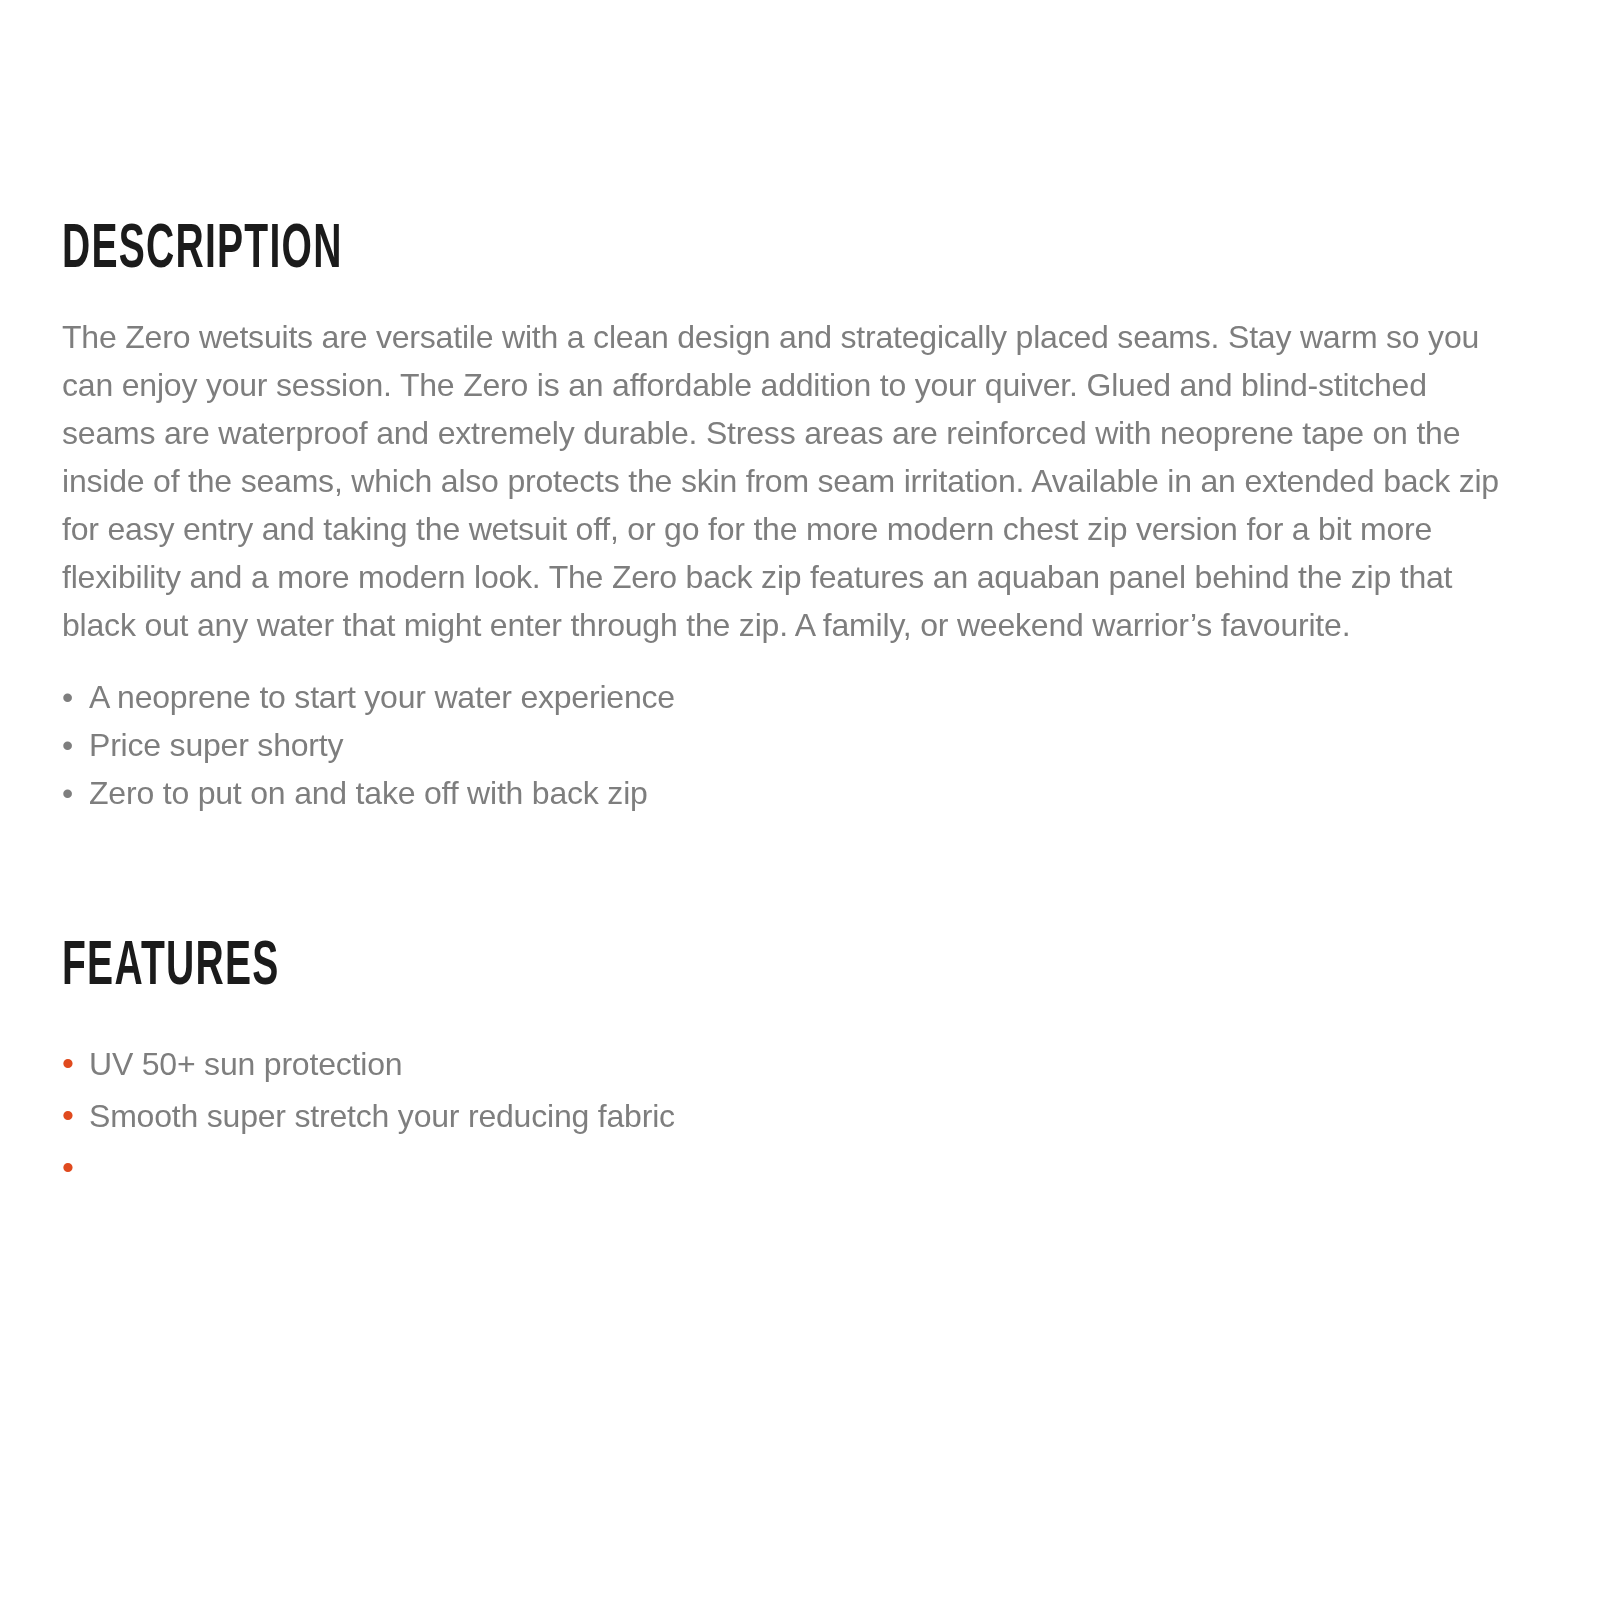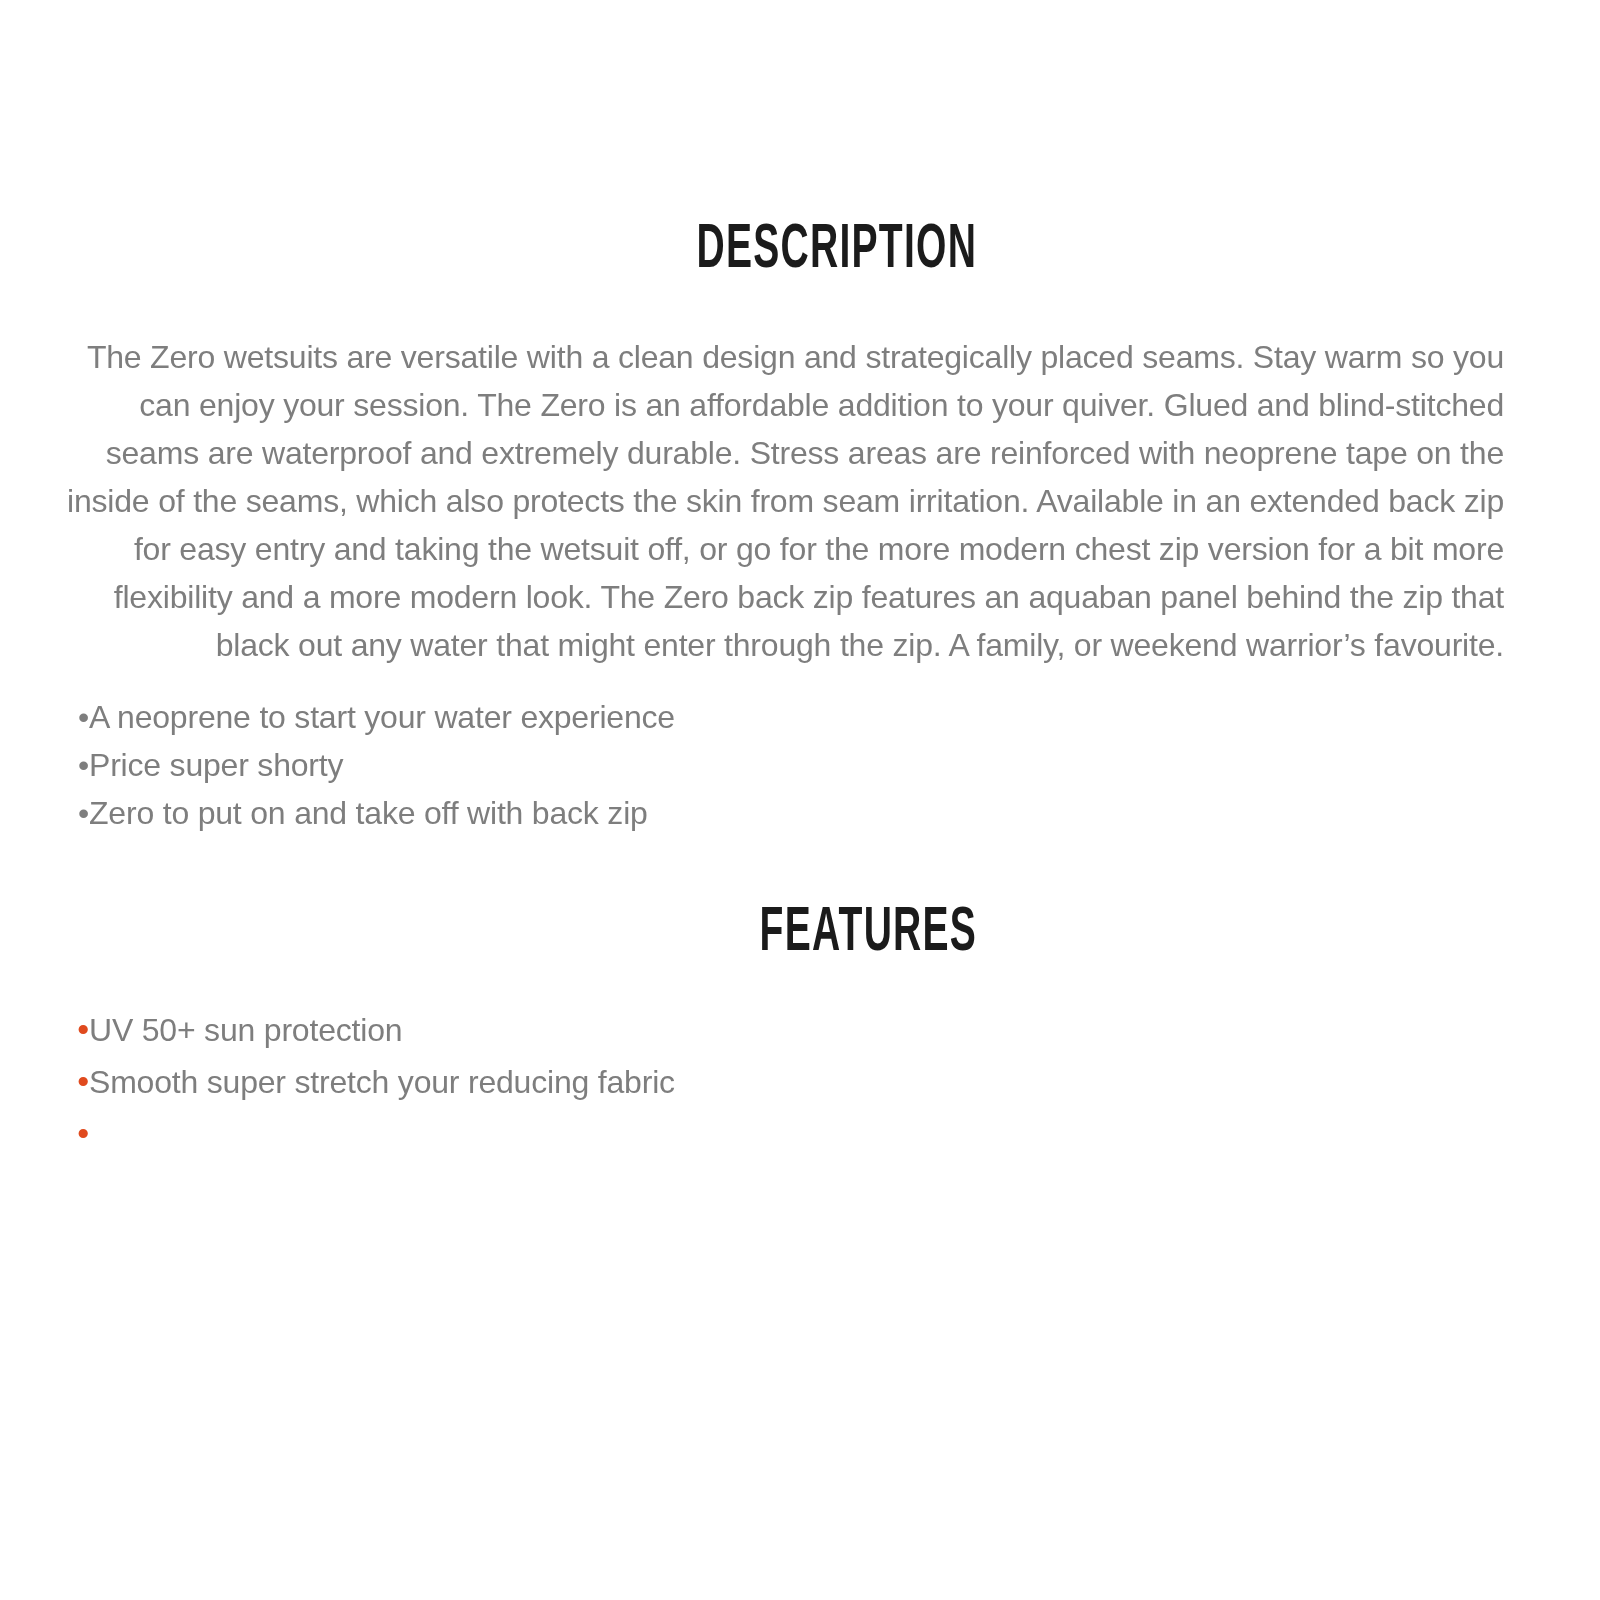--- a/index.html
+++ b/index.html
@@ -7,35 +7,34 @@
     width: 1600px;
     height: 1600px;
     background: var(--background, #ffffff);
     font-family: "Liberation Sans", sans-serif;
     overflow: hidden;
   }
   .page {
     width: 1600px;
     height: 1600px;
     padding: 214px 62px 0 62px;
-    text-align: right;
   }
   .section-heading {
     font-family: "Liberation Sans", sans-serif;
     font-weight: 700;
     font-size: 63px;
     line-height: 63px;
     color: var(--heading, #1b1b1b);
     letter-spacing: 2px;
     white-space: nowrap;
     transform: scaleX(0.62);
     transform-origin: left top;
   }
   .body-text {
-    margin-top: 56px;
+    margin-top: 36px;
     max-width: 1442px;
     font-size: 32px;
     line-height: 48px;
     letter-spacing: -0.2px;
     color: var(--body-text, #7e7e7e);
   }
   .bullet-list {
     list-style: none;
     margin-top: 24px;
   }
@@ -46,21 +45,21 @@
     line-height: 48px;
     letter-spacing: -0.2px;
     color: var(--body-text, #7e7e7e);
   }
   .dot {
     flex: 0 0 27px;
     width: 27px;
     color: var(--body-text, #7e7e7e);
   }
   .features-section {
-    margin-top: 60px;
+    margin-top: 114px;
   }
   .features-section .bullet-list {
     margin-top: 44px;
   }
   .features-section .bullet-item {
     line-height: 51px;
   }
   .features-section .dot {
     color: var(--feature-bullet, #e04a1e);
     font-size: 34px;

